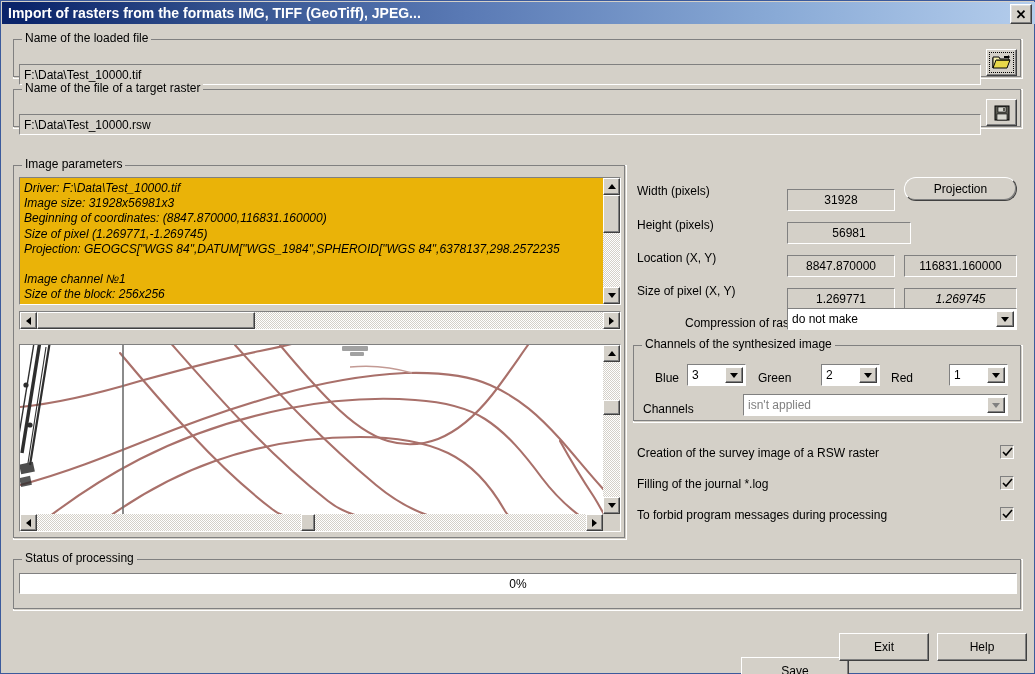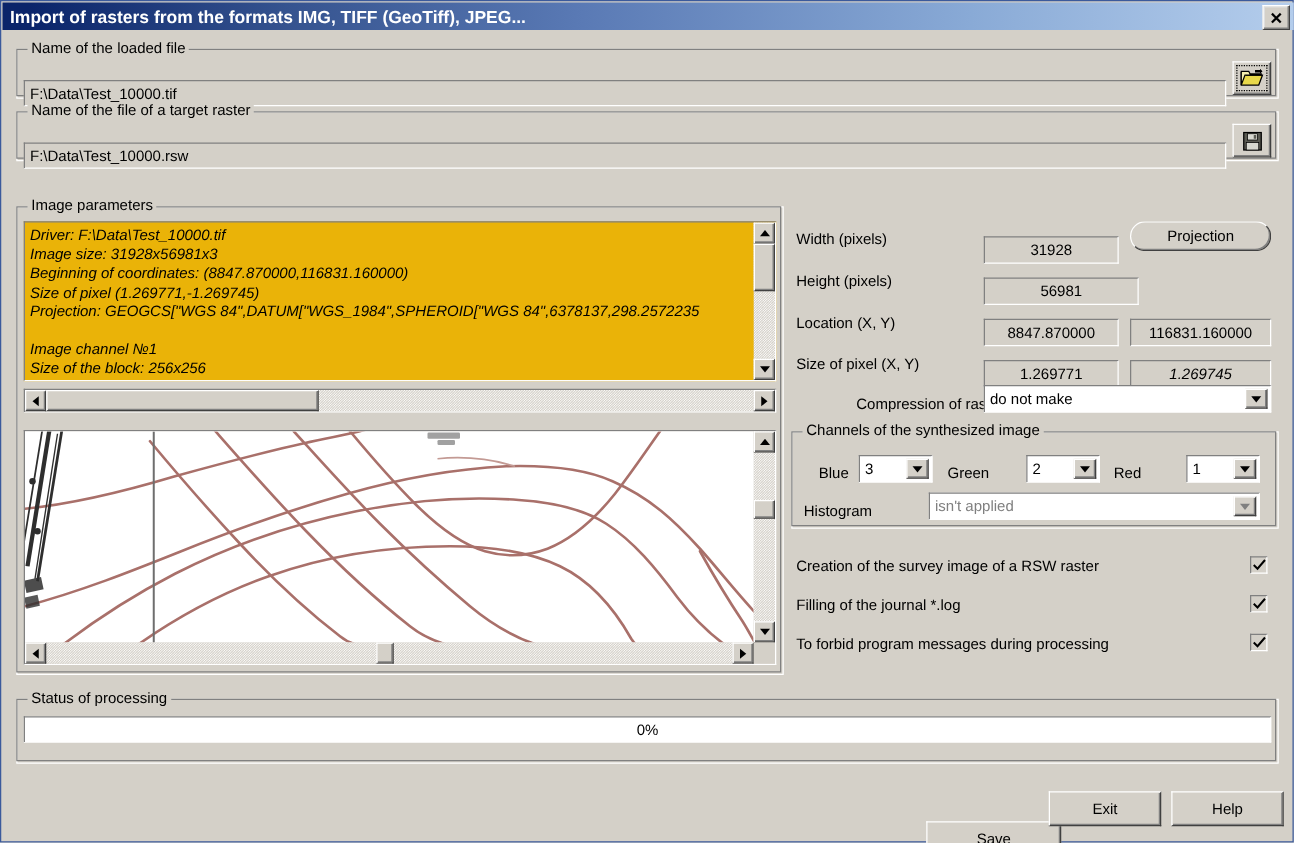--- a/index.html
+++ b/index.html
@@ -379,21 +379,21 @@
         <i class="arr arr-dn"></i>
       </span>
   </div>
   <span class="lab" style="left:890px;top:370px;">Red</span>
   <div class="combo" style="left:948px;top:363px;width:59px;height:22px;">
     <span>1</span>
     <span class="cbtn">
         <i class="arr arr-dn"></i>
       </span>
   </div>
-  <span class="lab" style="left:642px;top:401px;">Histogram</span>
+  <span class="lab" style="left:642px;top:401px;">Channels</span>
   <div class="combo disabled" style="left:742px;top:393px;width:265px;height:22px;">
     <span>isn't applied</span>
     <span class="cbtn">
         <i class="arr arr-dn"></i>
       </span>
   </div>
 
   <span class="lab" style="left:636px;top:445px;">Creation of the survey image of a RSW raster</span>
   <div class="chk" style="left:999px;top:444px;">
     <svg width="11" height="11" viewBox="0 0 11 11">

